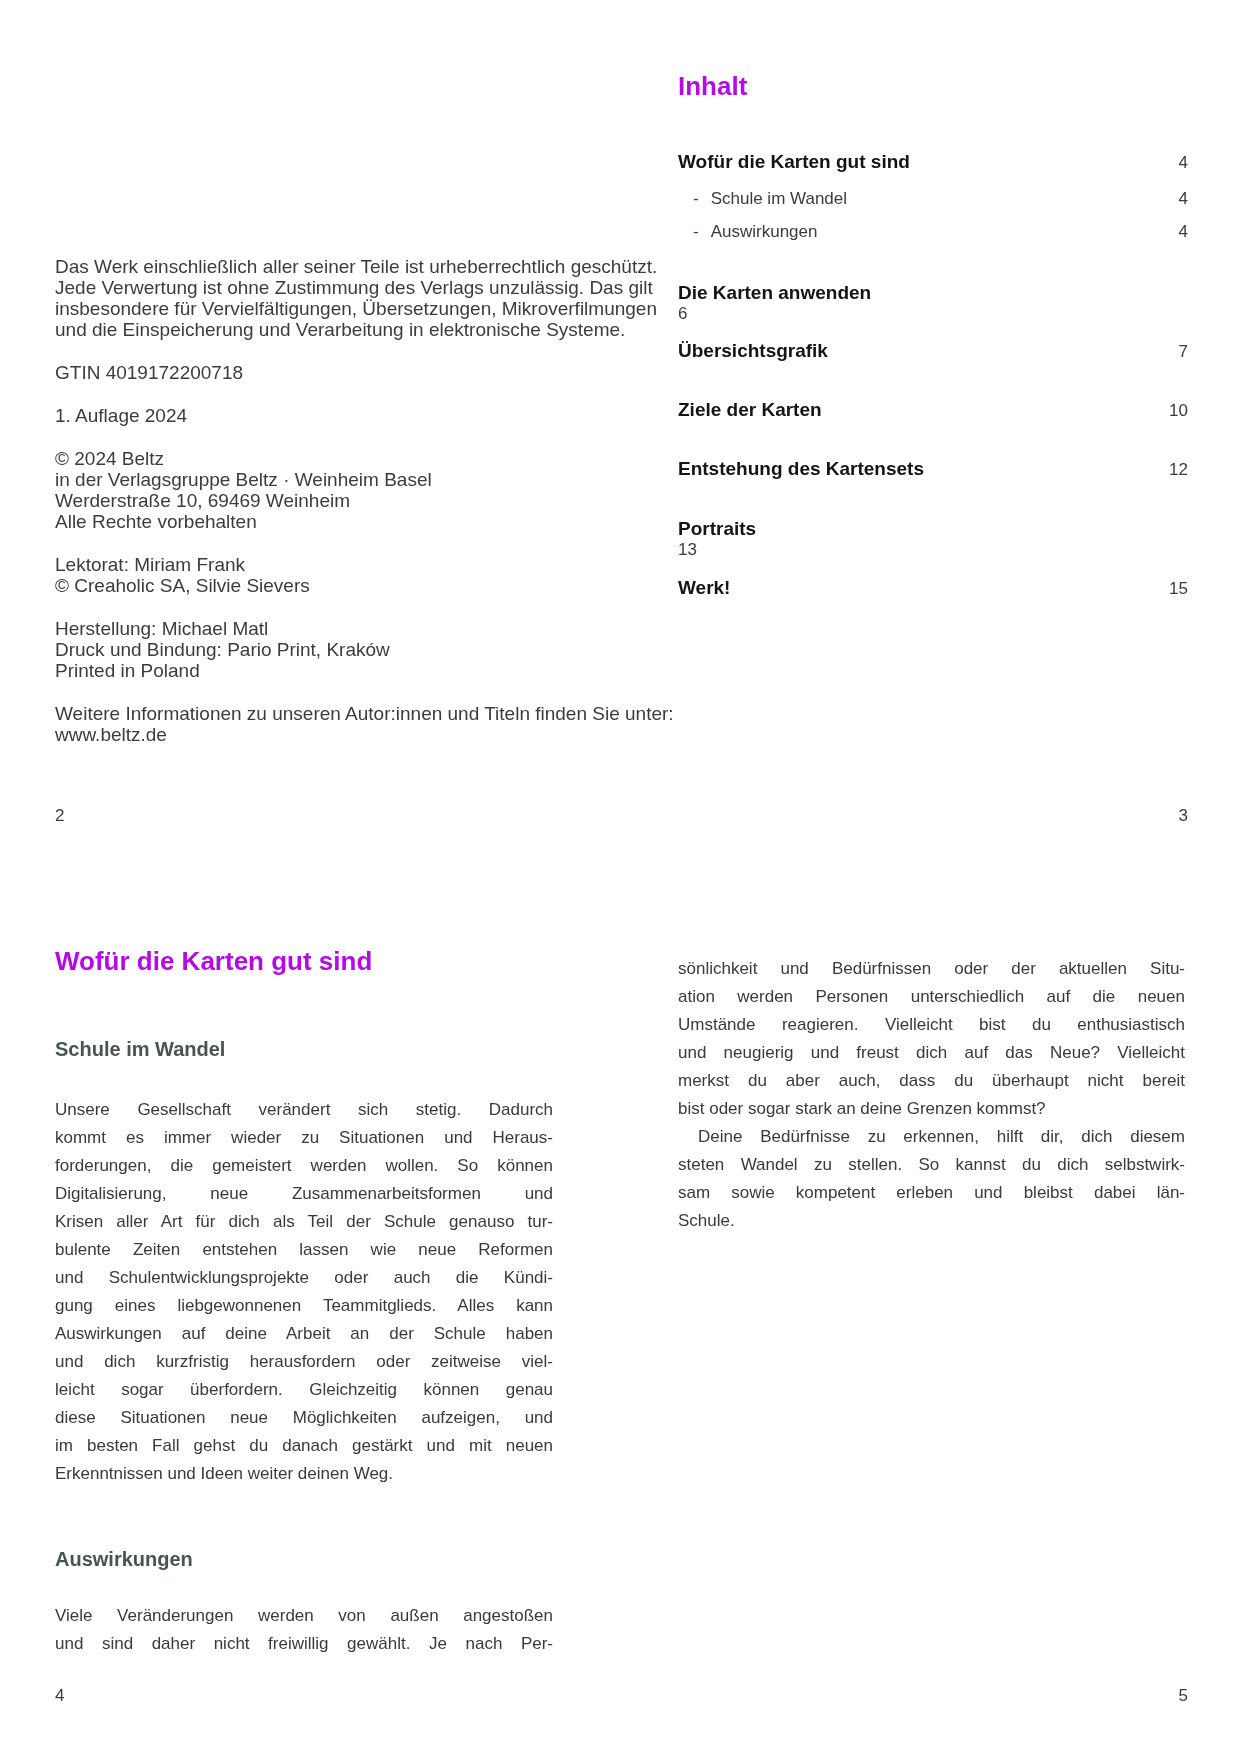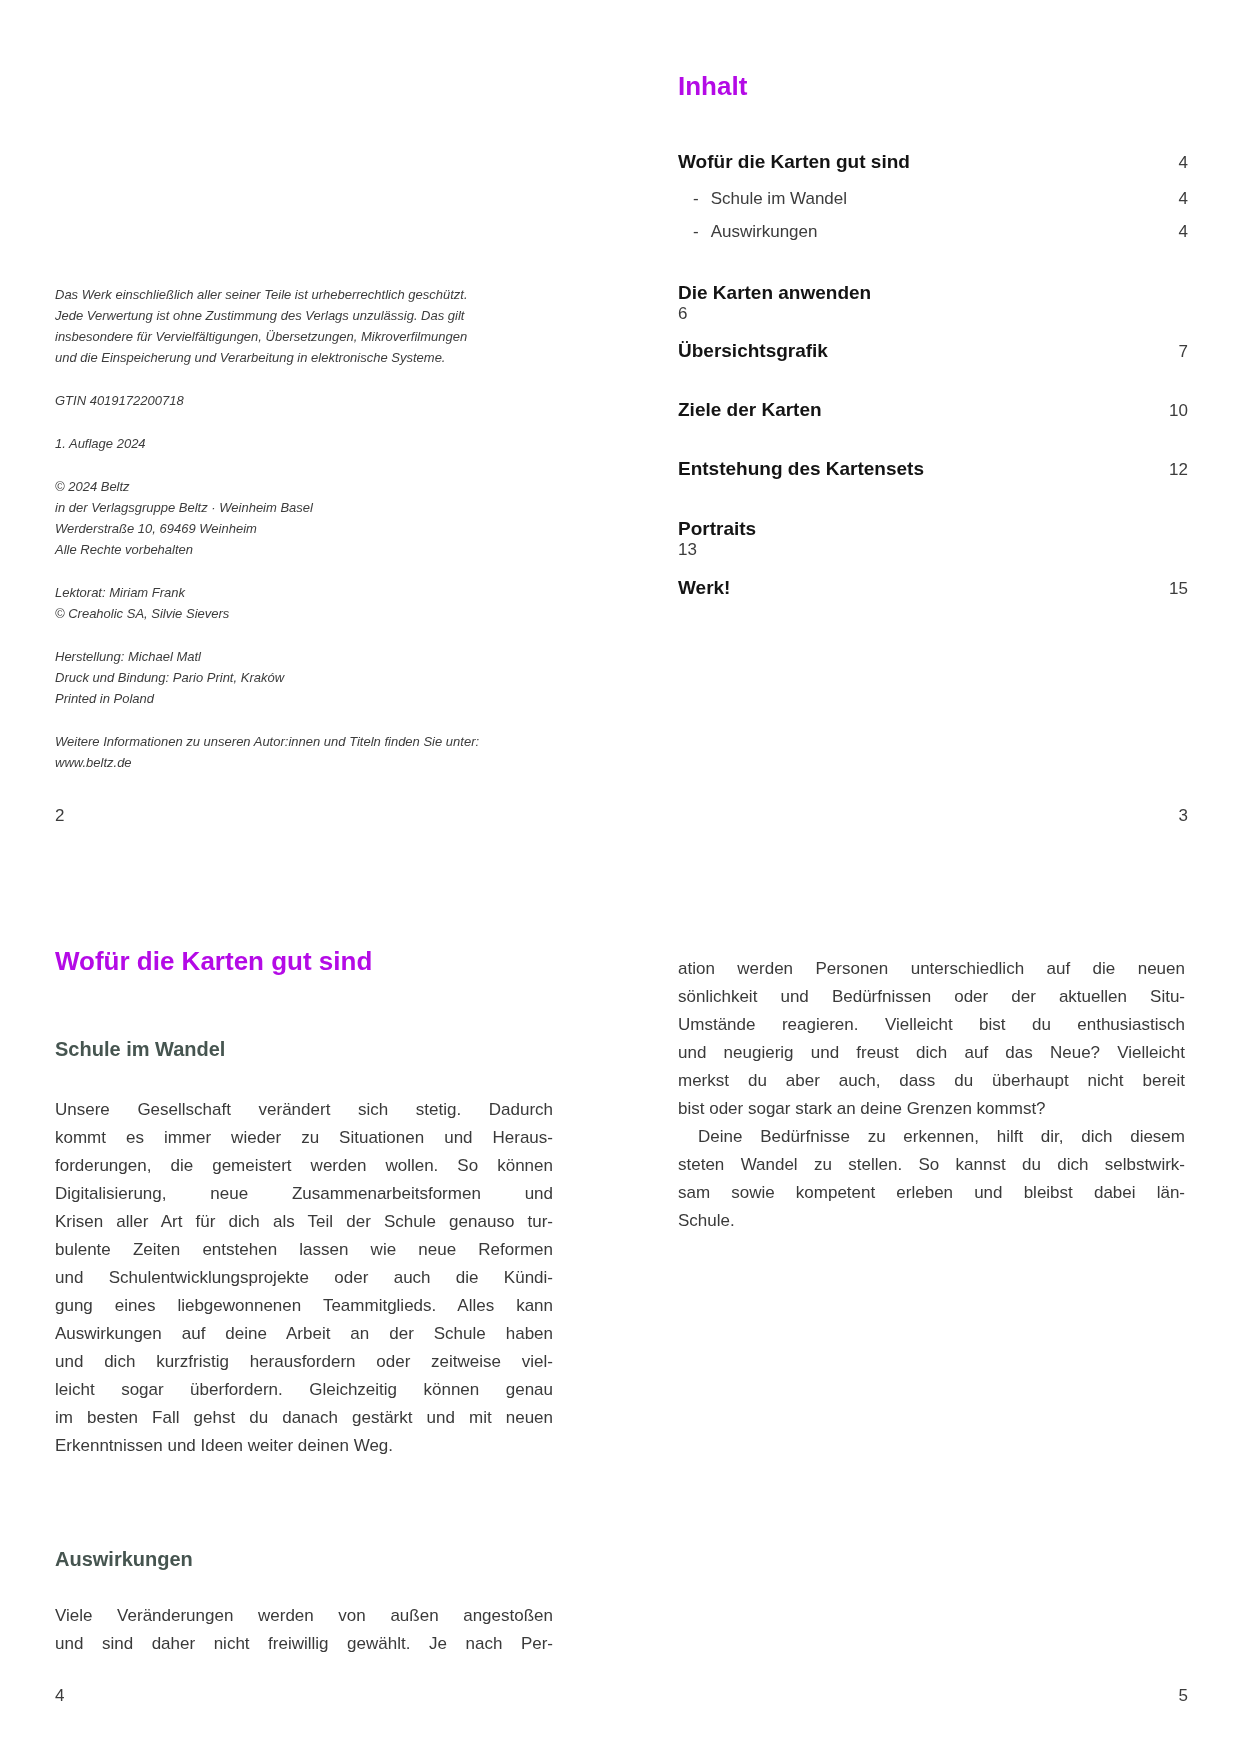--- a/index.html
+++ b/index.html
@@ -7,22 +7,22 @@
     position:relative;
     width:1240px;
     height:1754px;
     background:#ffffff;
     font-family:"Liberation Sans", sans-serif;
     color:var(--text,#3C3C3C);
     overflow:hidden;
   }
   
   .imprint{
-    position:absolute; left:55px; top:284px; width:530px;
-    font-size:13px; line-height:21px; color:var(--text,#3C3C3C);font-style:italic;
+    position:absolute; left:55px; top:256px; width:530px;
+    font-size:19px; line-height:21px; color:var(--text,#3C3C3C);
   }
   .imprint .block{margin:0 0 22px 0;}
   .imprint .iline{white-space:nowrap;}
   
   .accent-title{
     position:absolute; margin:0;
     font-size:26px; line-height:30px; font-weight:bold;
     color:var(--accent,#B40AE6); white-space:nowrap;
   }
   #p3-title{left:678px; top:71px;}
@@ -161,35 +161,36 @@
         <div class="bl j">kommt es immer wieder zu Situationen und Heraus-</div>
         <div class="bl j">forderungen, die gemeistert werden wollen. So können</div>
         <div class="bl j">Digitalisierung, neue Zusammenarbeitsformen und</div>
         <div class="bl j">Krisen aller Art für dich als Teil der Schule genauso tur-</div>
         <div class="bl j">bulente Zeiten entstehen lassen wie neue Reformen</div>
         <div class="bl j">und Schulentwicklungsprojekte oder auch die Kündi-</div>
         <div class="bl j">gung eines liebgewonnenen Teammitglieds. Alles kann</div>
         <div class="bl j">Auswirkungen auf deine Arbeit an der Schule haben</div>
         <div class="bl j">und dich kurzfristig herausfordern oder zeitweise viel-</div>
         <div class="bl j">leicht sogar überfordern. Gleichzeitig können genau</div>
+        <div class="bl j">diese Situationen neue Möglichkeiten aufzeigen, und</div>
         <div class="bl j">im besten Fall gehst du danach gestärkt und mit neuen</div>
         <div class="bl">Erkenntnissen und Ideen weiter deinen Weg.</div>
       </div>
     <h2 class="subheading" id="p4-h2">Auswirkungen</h2>
     <div class="bodycol" id="p4-body2">
         <div class="bl j">Viele Veränderungen werden von außen angestoßen</div>
         <div class="bl j">und sind daher nicht freiwillig gewählt. Je nach Per-</div>
       </div>
     <div class="folio left" id="folio4">4</div>
   </section>
 
   <section>
     <div class="bodycol" id="p5-body">
+        <div class="bl j">sönlichkeit und Bedürfnissen oder der aktuellen Situ-</div>
         <div class="bl j">ation werden Personen unterschiedlich auf die neuen</div>
-        <div class="bl j">sönlichkeit und Bedürfnissen oder der aktuellen Situ-</div>
         <div class="bl j">Umstände reagieren. Vielleicht bist du enthusiastisch</div>
         <div class="bl j">und neugierig und freust dich auf das Neue? Vielleicht</div>
         <div class="bl j">merkst du aber auch, dass du überhaupt nicht bereit</div>
         <div class="bl">bist oder sogar stark an deine Grenzen kommst?</div>
         <div class="bl j ind">Deine Bedürfnisse zu erkennen, hilft dir, dich diesem</div>
         <div class="bl j">steten Wandel zu stellen. So kannst du dich selbstwirk-</div>
         <div class="bl j">sam sowie kompetent erleben und bleibst dabei län-</div>
         <div class="bl">Schule.</div>
       </div>
     <div class="folio right" id="folio5">5</div>

